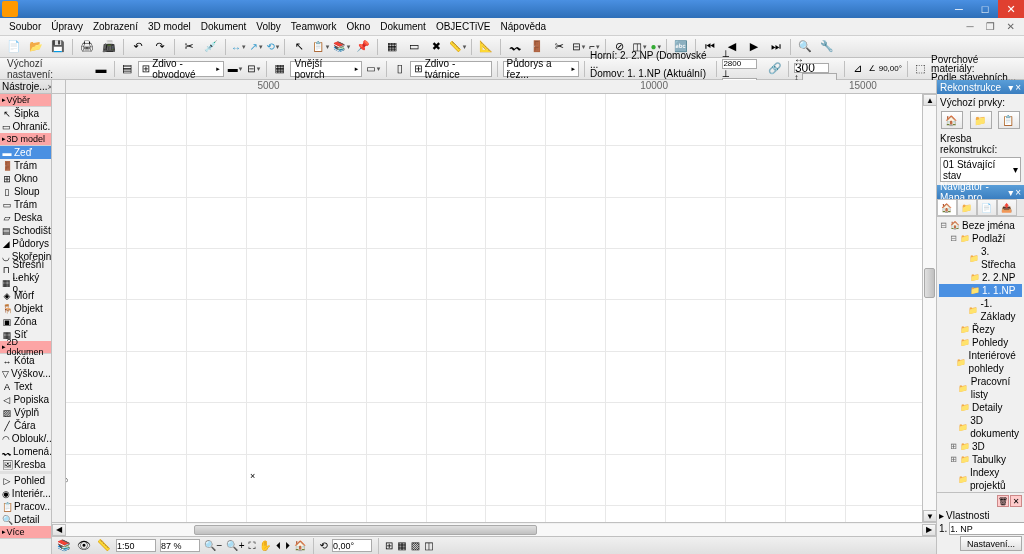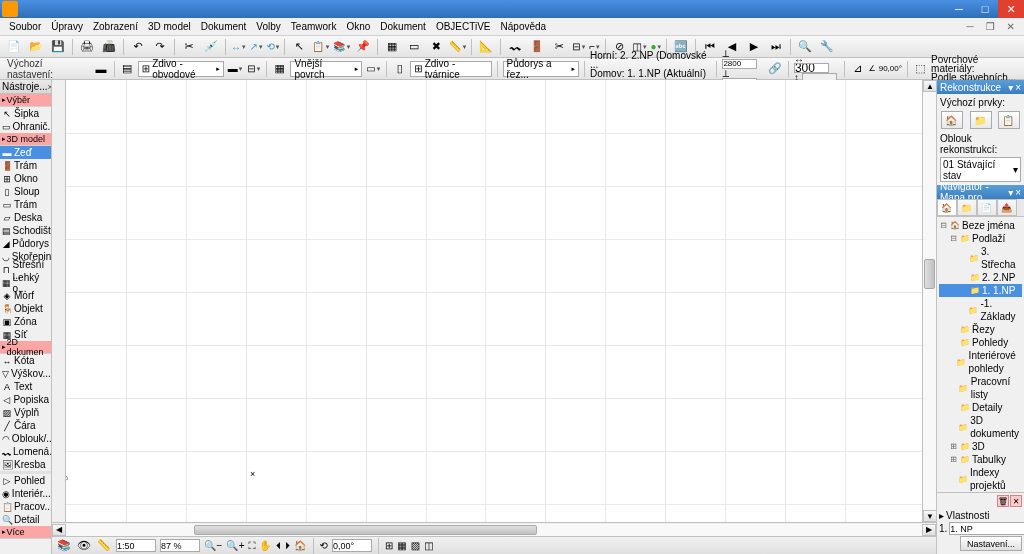--- a/index.html
+++ b/index.html
@@ -378,20 +378,28 @@
         <span>Pracov...</span>
       </div>
     <div class="tbitem">
         <span class="ti">🔍</span>
         <span>Detail</span>
       </div>
     <div class="tbcat">Více</div>
   </div>
 
   <div class="canvas-area">
+    <div style="display:flex">
+      <div style="width:14px;height:14px;background:#f0f0f0;border-right:1px solid #c0c0c0;border-bottom:1px solid #c0c0c0"></div>
+      <div class="ruler-h" style="flex:1;margin-left:0">
+        <span class="tick" style="left:22%">5000</span>
+        <span class="tick" style="left:66%">10000</span>
+        <span class="tick" style="left:90%">15000</span>
+      </div>
+    </div>
     <div class="canvas-row">
       <div class="ruler-v"></div>
       <div class="canvas">
         <div class="grid-v" style="left:7%"></div>
           <div class="grid-v" style="left:14%"></div>
           <div class="grid-v" style="left:21%"></div>
           <div class="grid-v" style="left:28%"></div>
           <div class="grid-v" style="left:35%"></div>
           <div class="grid-v" style="left:42%"></div>
           <div class="grid-v" style="left:49%"></div>
@@ -459,21 +467,21 @@
           <span>×</span>
         </span>
       </div>
     <div class="rpbody">
       <div>Výchozí prvky:</div>
       <div style="display:flex;justify-content:space-between;margin:2px 0">
         <span class="rpbtn">🏠</span>
         <span class="rpbtn">📁</span>
         <span class="rpbtn">📋</span>
       </div>
-      <div style="margin-top:3px">Oblouk rekonstrukcí:</div>
+      <div style="margin-top:3px">Kresba rekonstrukcí:</div>
       <div class="rpcombo">
           <span>01 Stávající stav</span>
           <span>▾</span>
         </div>
     </div>
 
     <div class="rphdr">
         <span>Navigátor - Mapa pro...</span>
         <span class="rx">
           <span>▾</span>

